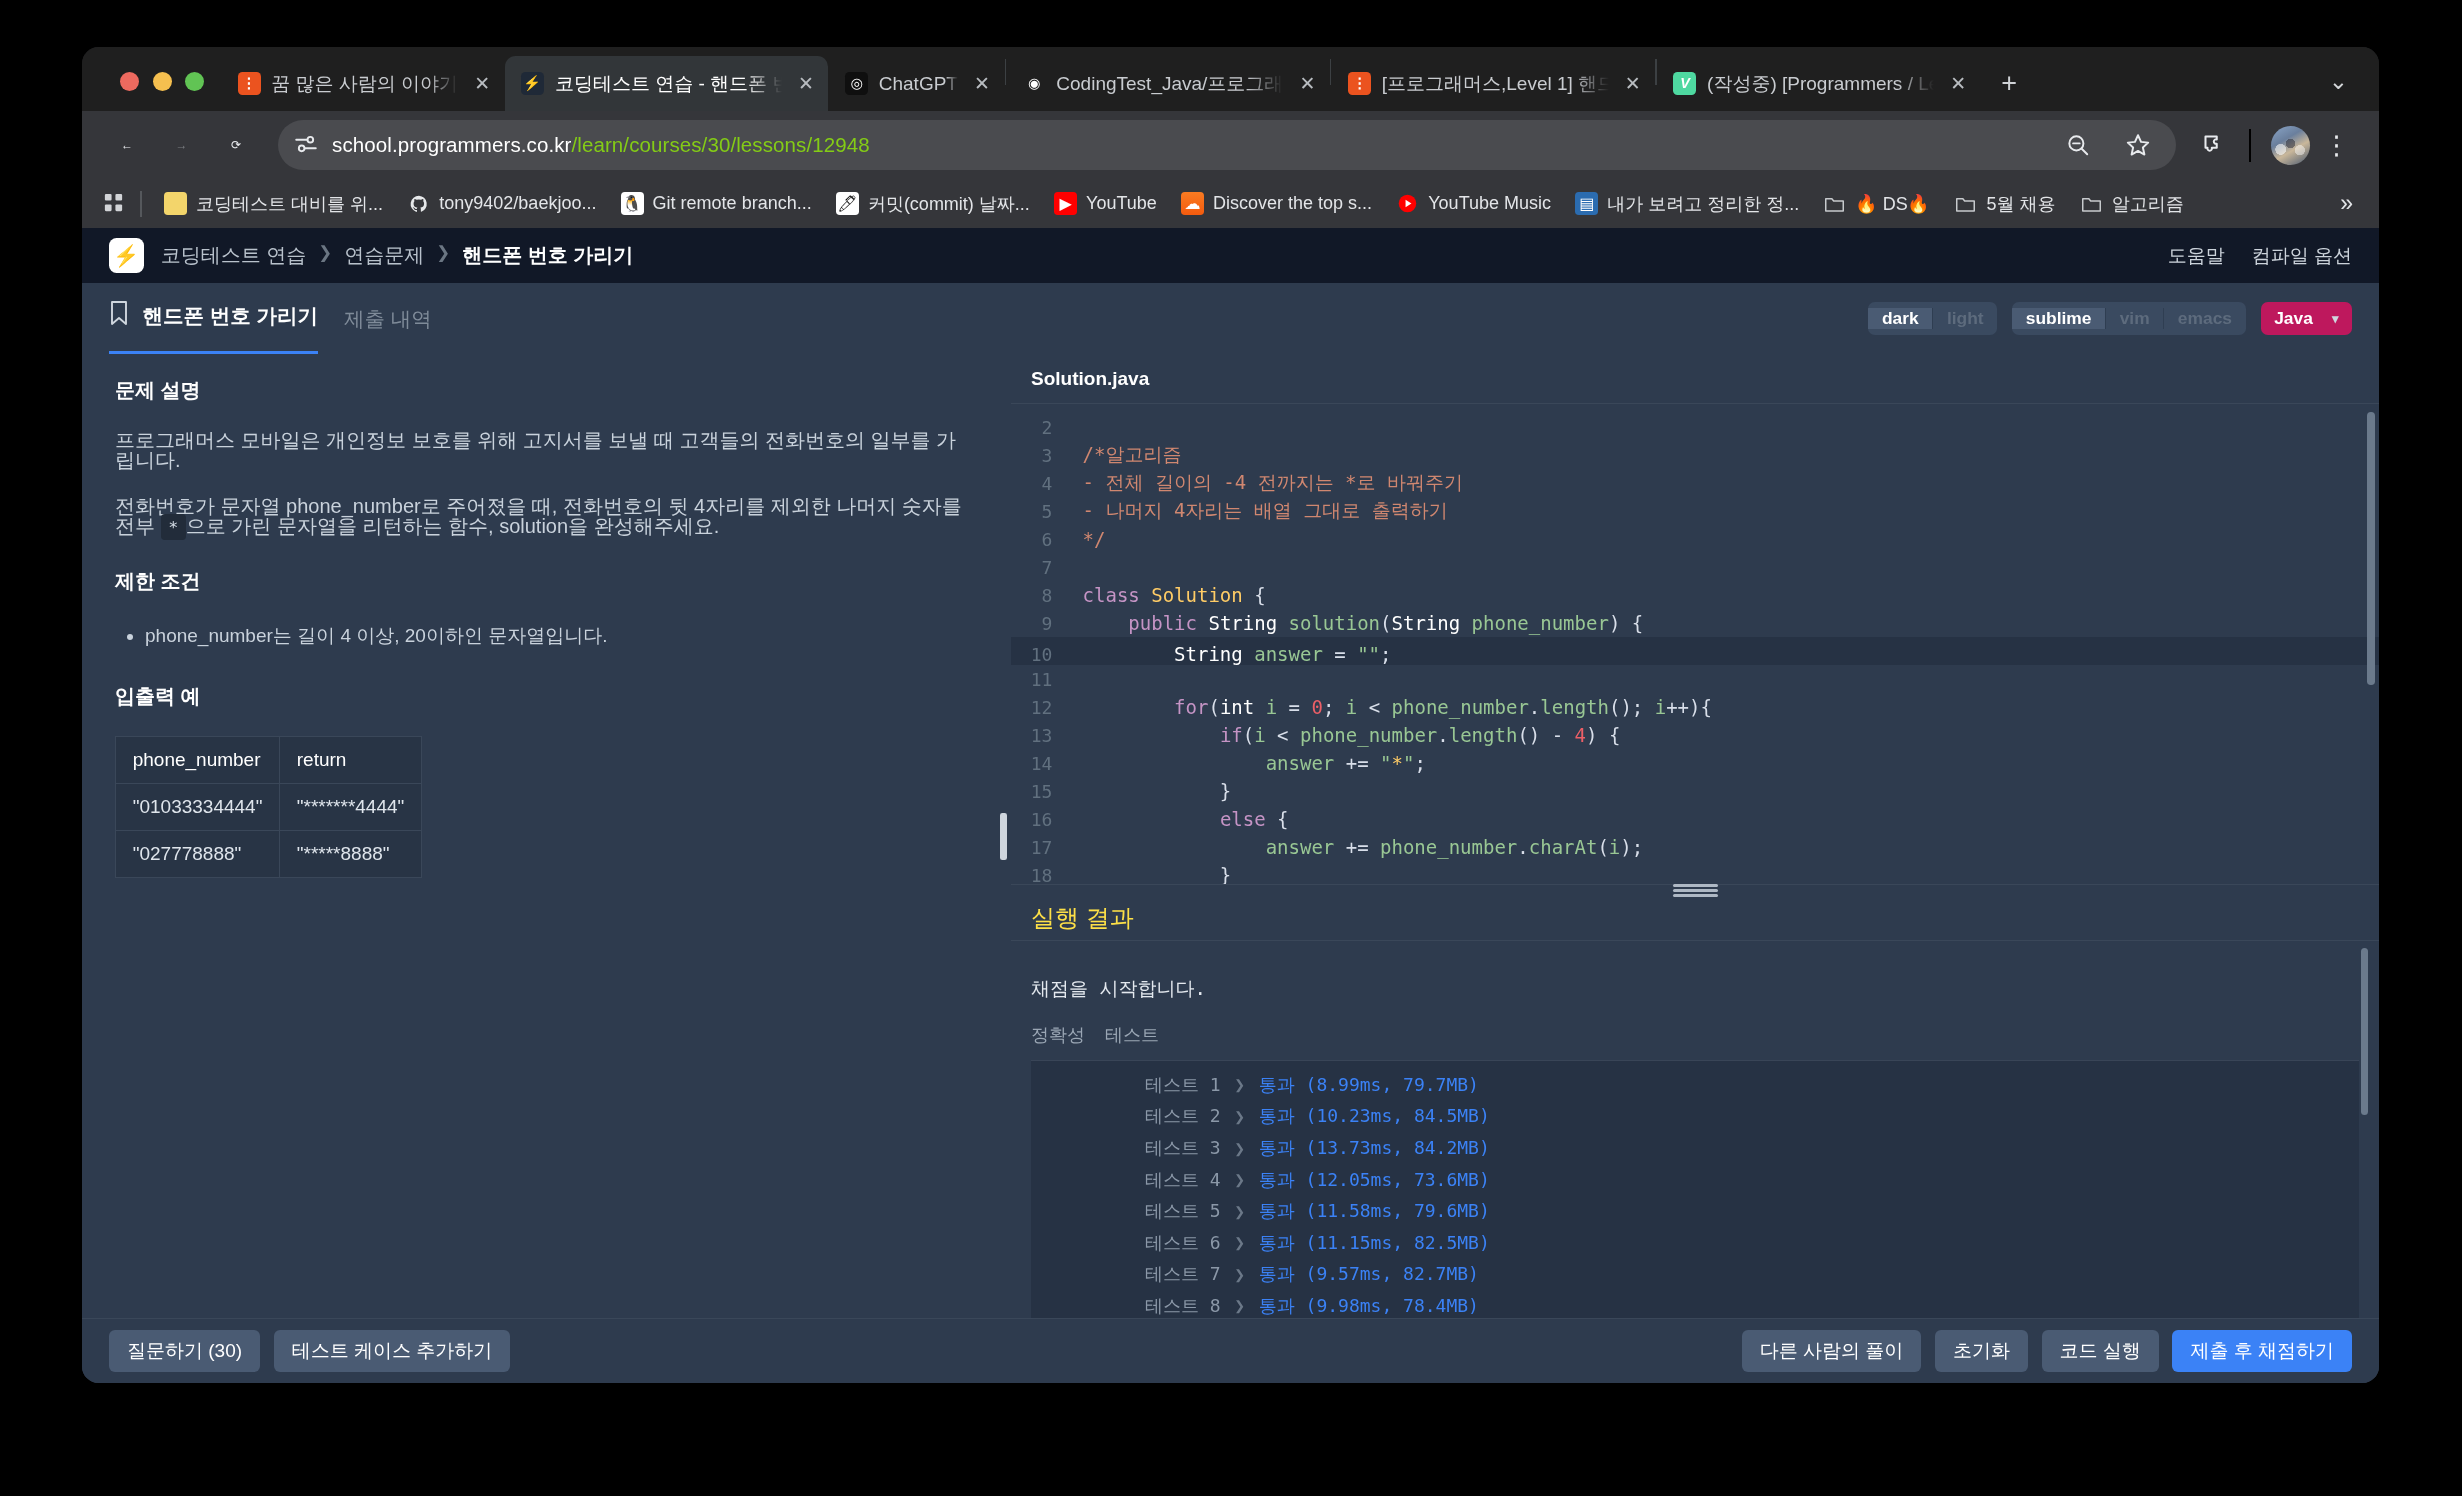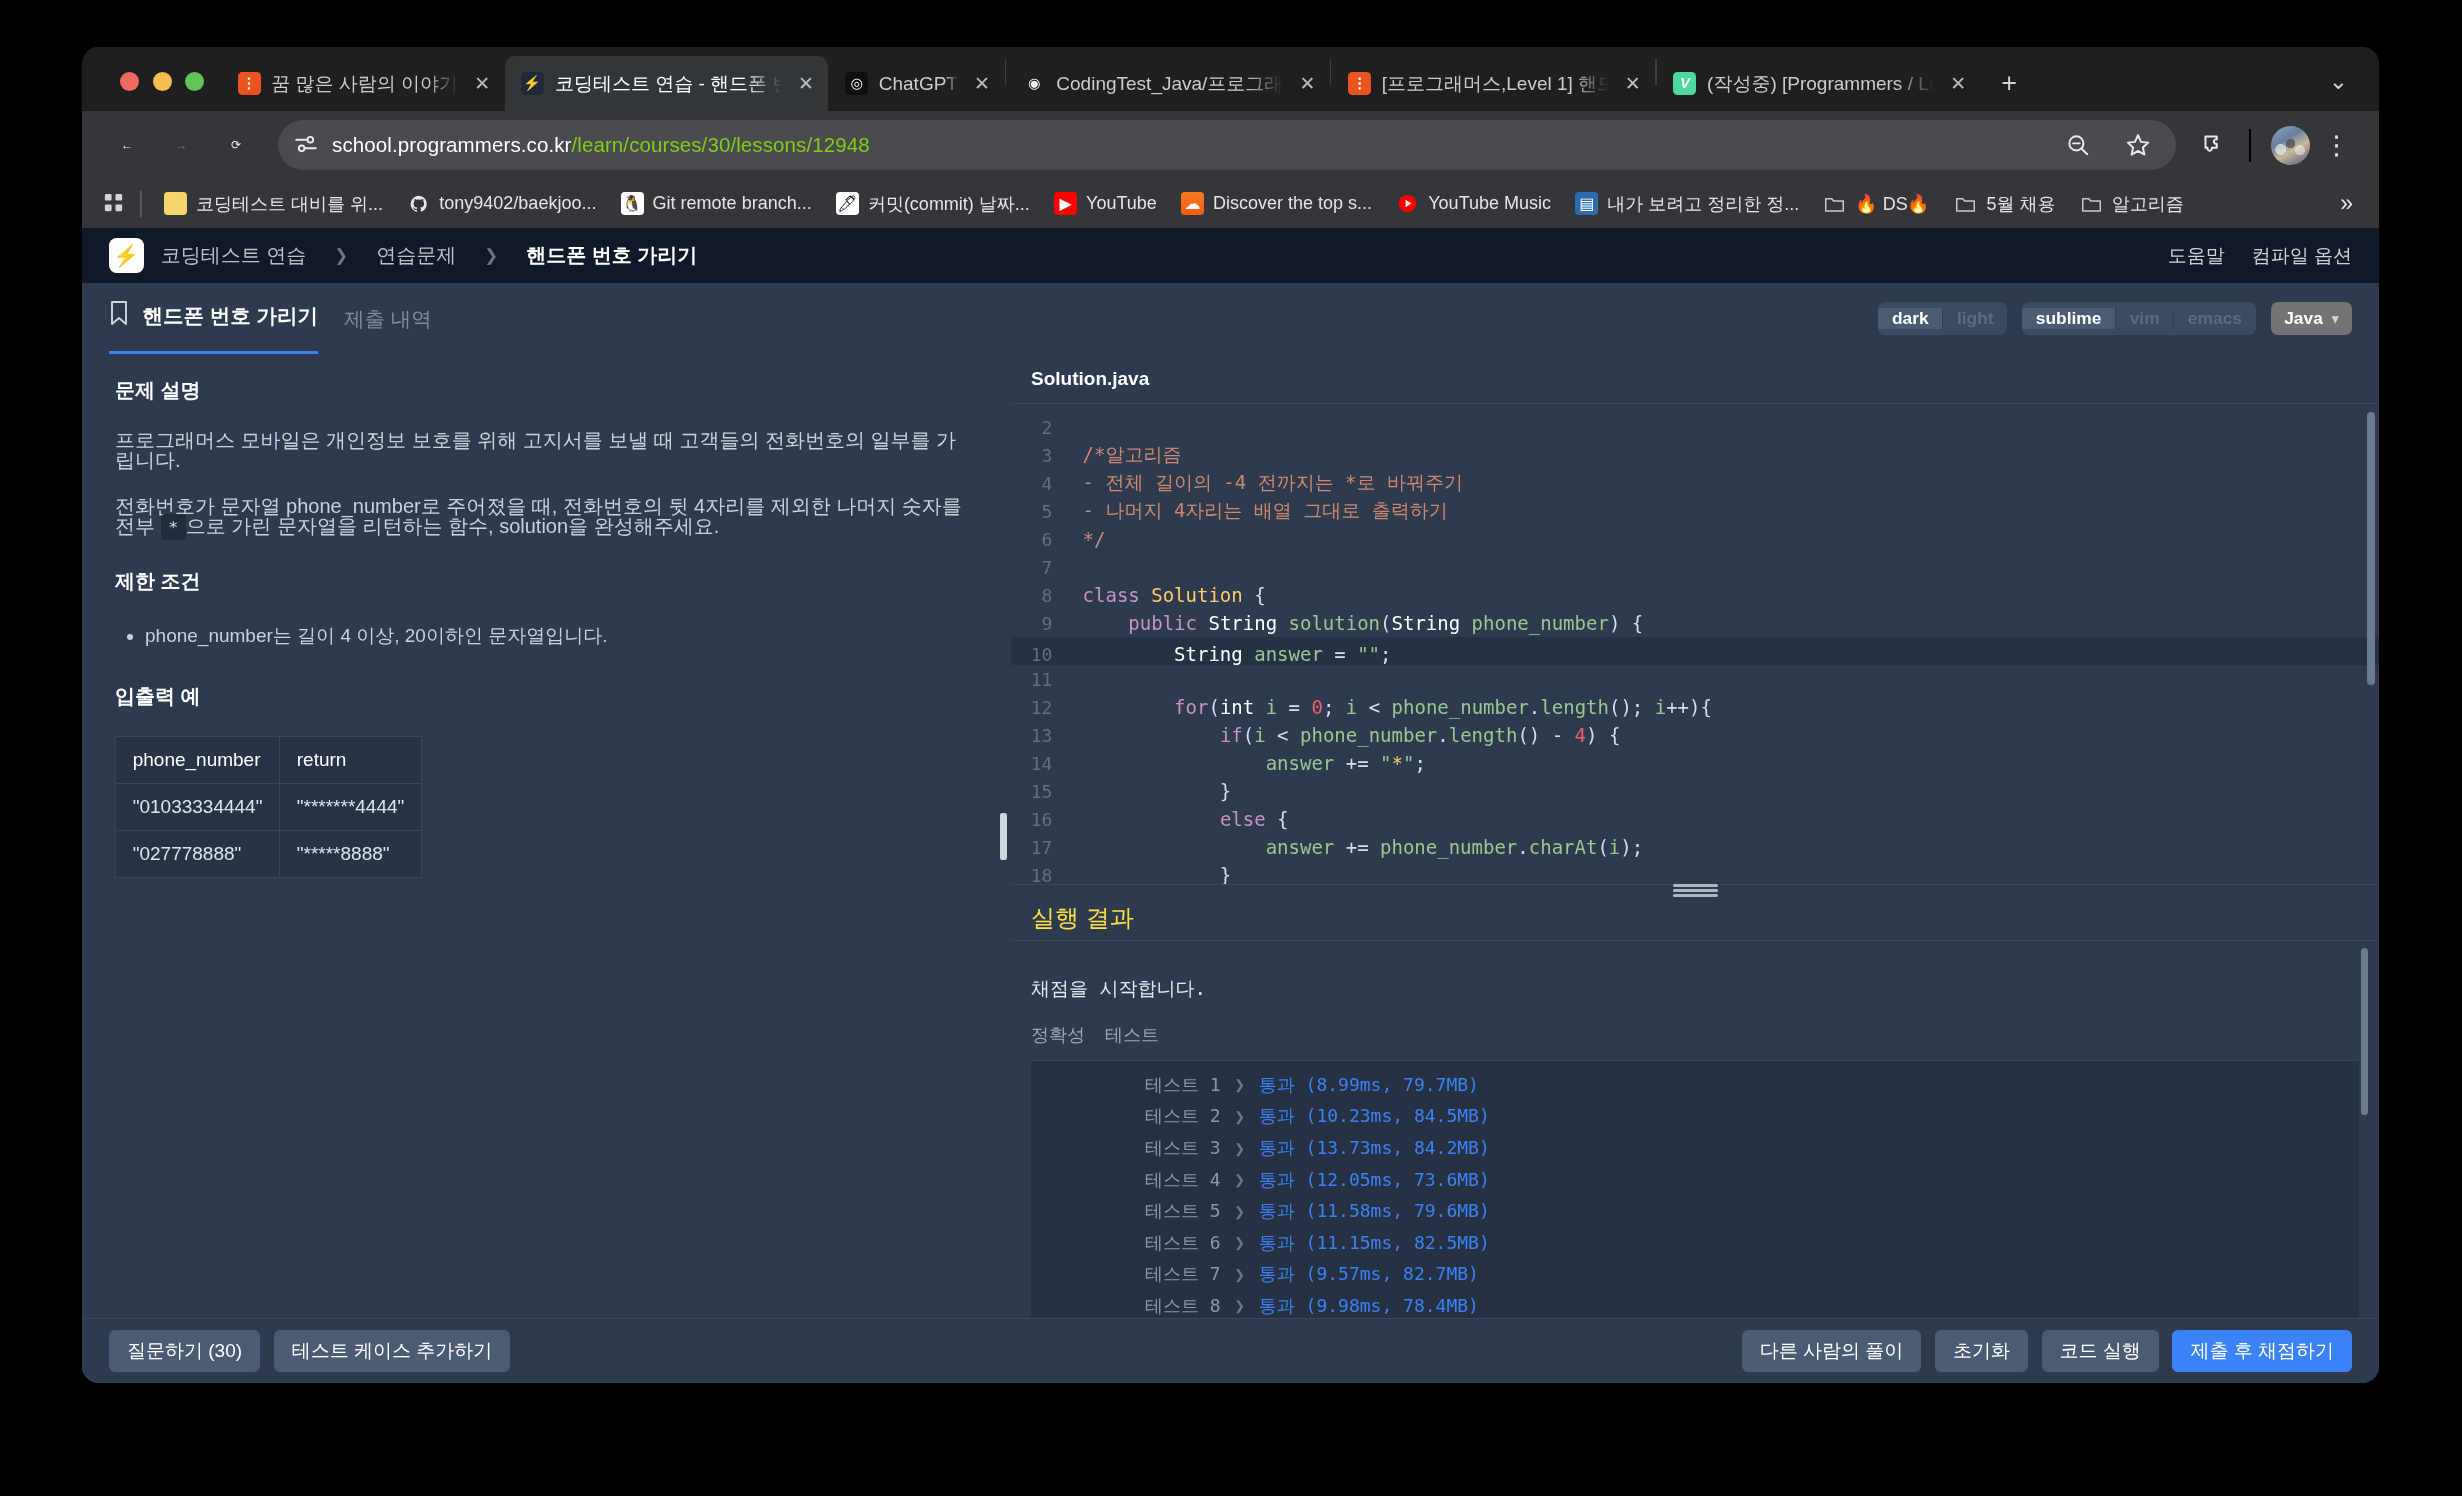--- a/index.html
+++ b/index.html
@@ -185,21 +185,21 @@
     display: flex; align-items: center;
     padding: 0 27px;
     gap: 16.7px;
   }
   #prog-logo {
     width: 35px; height: 35px; border-radius: 7.6px;
     background: #ffffff; color: #0f2b46;
     display: flex; align-items: center; justify-content: center;
     font-size: 21px; flex: 0 0 35px;
   }
-  #breadcrumb { display: flex; align-items: center; gap: 28px; font-size: 20px; color: #b9c2cc; }
+  #breadcrumb { display: flex; gap: 12px; font-size: 20px; color: #b9c2cc; }
   #breadcrumb .sep { color: #6b7683; font-size: 16.7px; }
   #breadcrumb .crumb-current { color: #ffffff; font-weight: bold; }
   #prog-header-right { margin-left: auto; display: flex; gap: 27px; font-size: 19px; color: #ccd3db; }
 
   #subbar {
     height: 71px;
     display: flex; align-items: center;
     padding: 0 27px;
     position: relative;
   }
@@ -222,22 +222,22 @@
     height: 33px;
   }
   .segmented .seg {
     display: flex; align-items: center; justify-content: center;
     padding: 0 13.6px; font-size: 17.4px; font-weight: bold;
     color: #5d6b7d;
   }
   .segmented .seg.on { color: #ffffff; background: #4a5b73; }
   .segmented .seg + .seg { border-left: 1.5px solid #2f3e52; }
   #lang-select {
-    display: flex; align-items: center; gap: 9px;
-    background: #737373; border-radius: 6.8px;
+    display: flex; align-items: center; gap: 19px;
+    background: #be185d; border-radius: 6.8px;
     height: 33px; padding: 0 13.6px;
     font-size: 17.4px; font-weight: bold; color: #ffffff;
   }
   #lang-select .caret { font-size: 13px; color: #cfd6de; }
 
   
   #content { position: absolute; left: 0; right: 0; top: 126px; bottom: 65px; display: flex; }
 
   #left-pane {
     width: 914px; flex: 0 0 914px;

